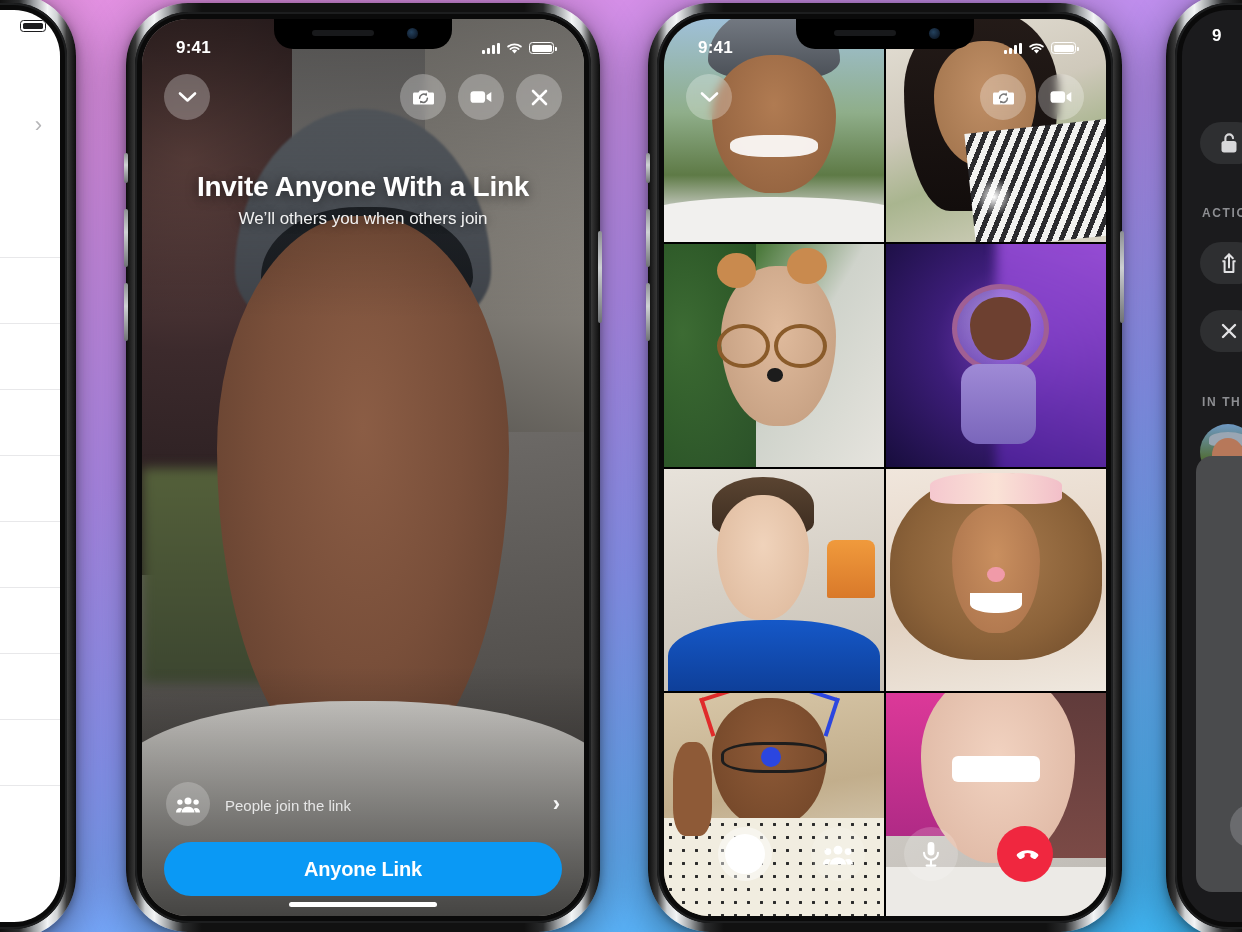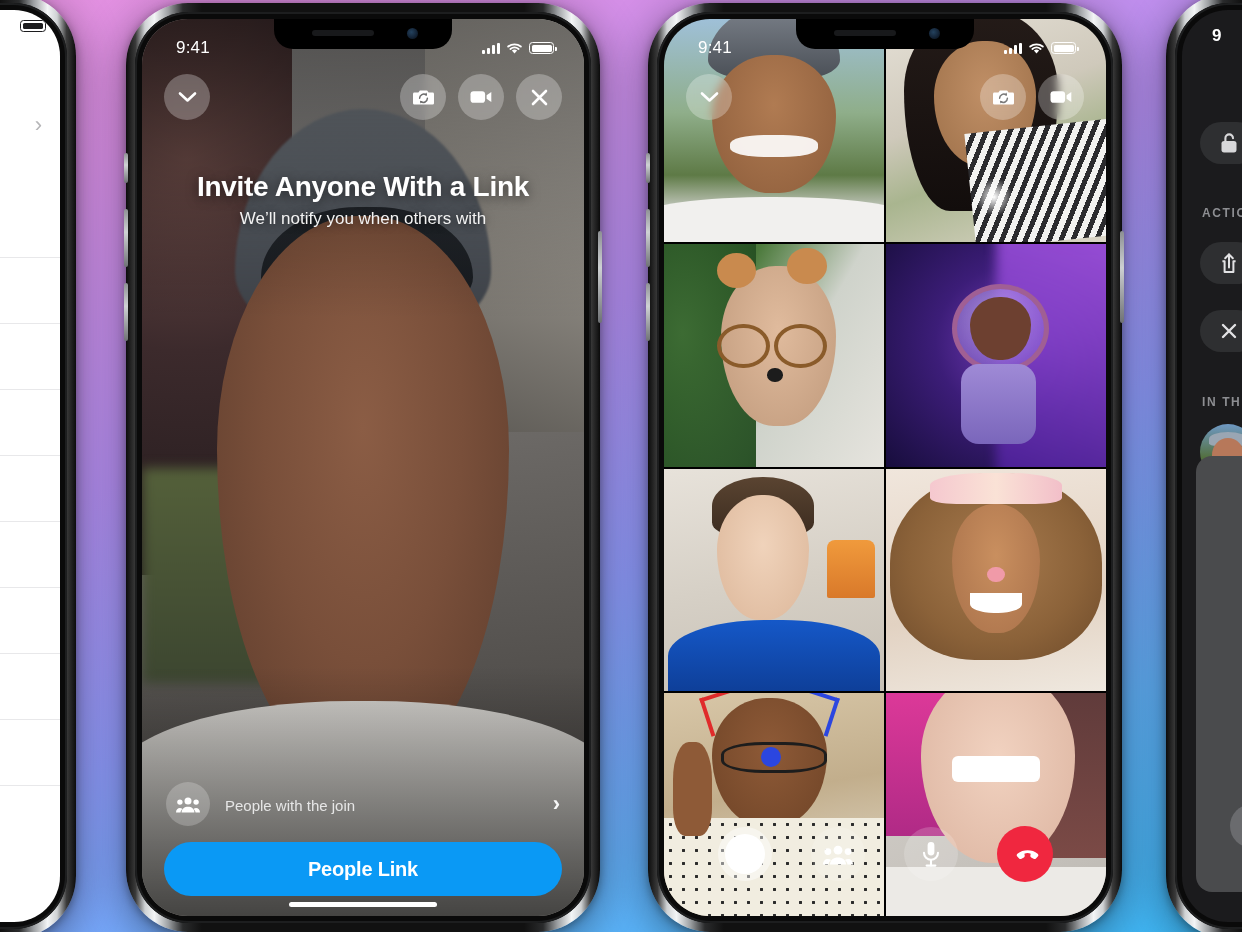--- a/index.html
+++ b/index.html
@@ -38,21 +38,21 @@
   .notch .cam { position:absolute; right:34px; top:9px; width:11px; height:11px; border-radius:50%;
                 background:radial-gradient(circle at 40% 38%,#24425e 0%,#142437 55%,#070c12 100%); }
   .btn-side { position:absolute; background:linear-gradient(180deg,#8e9194,#cfd2d4 40%,#6f7275); border-radius:2px; }
 
   
   .statusbar {
     position:absolute; top:0; left:0; right:0; height:46px; z-index:35;
     display:flex; align-items:center; justify-content:space-between;
     padding:12px 30px 0 34px; color:#fff;
   }
-  .st-time { font-size:17px; font-weight:400; letter-spacing:.2px; }
+  .st-time { font-size:17px; font-weight:700; letter-spacing:.2px; }
   .st-right { display:flex; align-items:center; gap:6px; }
   .bars { display:flex; align-items:flex-end; gap:2px; height:11px; }
   .bars i { display:block; width:3px; background:#fff; border-radius:1px; }
   .bars i:nth-child(1){height:4px}.bars i:nth-child(2){height:6px}
   .bars i:nth-child(3){height:8.5px}.bars i:nth-child(4){height:11px}
   .batt { width:25px; height:12px; border:1.6px solid #fff; border-radius:3.5px; position:relative; }
   .batt::after { content:""; position:absolute; left:1.5px; top:1.5px; bottom:1.5px; right:1.5px; background:#fff; border-radius:1.6px; }
   .batt::before { content:""; position:absolute; right:-3.5px; top:3.5px; width:2px; height:4px; background:#fff; border-radius:0 1px 1px 0; }
 
   
@@ -251,41 +251,41 @@
         <div class="rbtn">
           <svg width="19" height="19" viewBox="0 0 19 19">
             <path d="M3 3 L16 16 M16 3 L3 16" stroke="#fff" stroke-width="2.6" stroke-linecap="round"></path>
           </svg>
         </div>
       </div>
     </div>
 
     <div class="p1-hero">
       <div class="p1-title">Invite Anyone With a Link</div>
-      <div class="p1-sub">We’ll notify you when others with</div>
+      <div class="p1-sub">We’ll others you when others join</div>
     </div>
 
     <div class="p1-bottom">
       <div class="p1-row">
         <div class="ic">
           <svg width="24" height="17" viewBox="0 0 24 17">
             <circle cx="12" cy="5.1" r="3.5" fill="#fff"></circle>
             <path d="M5.6 16.4c0-3.6 2.9-5.6 6.4-5.6s6.4 2 6.4 5.6z" fill="#fff"></path>
             <circle cx="3.9" cy="6.1" r="2.7" fill="#fff"></circle>
             <path d="M0 16.4c0-2.8 1.8-4.4 3.9-4.4 1 0 1.9.3 2.6.9-1.2 1-1.9 2.2-2 3.5z" fill="#fff"></path>
             <circle cx="20.1" cy="6.1" r="2.7" fill="#fff"></circle>
             <path d="M24 16.4c0-2.8-1.8-4.4-3.9-4.4-1 0-1.9.3-2.6.9 1.2 1 1.9 2.2 2 3.5z" fill="#fff"></path>
           </svg>
         </div>
         <div class="p1-rowtxt">
-          <div class="p1-rowsub">People with the join</div>
+          <div class="p1-rowsub">People join the link</div>
         </div>
         <div class="p1-chev">›</div>
       </div>
-      <button class="p1-share">People Link</button>
+      <button class="p1-share">Anyone Link</button>
     </div>
 
     <div class="homebar"></div>
   </div>
   <div class="btn-side" style="left:-2px;top:150px;width:4px;height:30px;"></div>
   <div class="btn-side" style="left:-2px;top:206px;width:4px;height:58px;"></div>
   <div class="btn-side" style="left:-2px;top:280px;width:4px;height:58px;"></div>
   <div class="btn-side" style="right:-2px;top:228px;width:4px;height:92px;"></div>
 </div>
 

